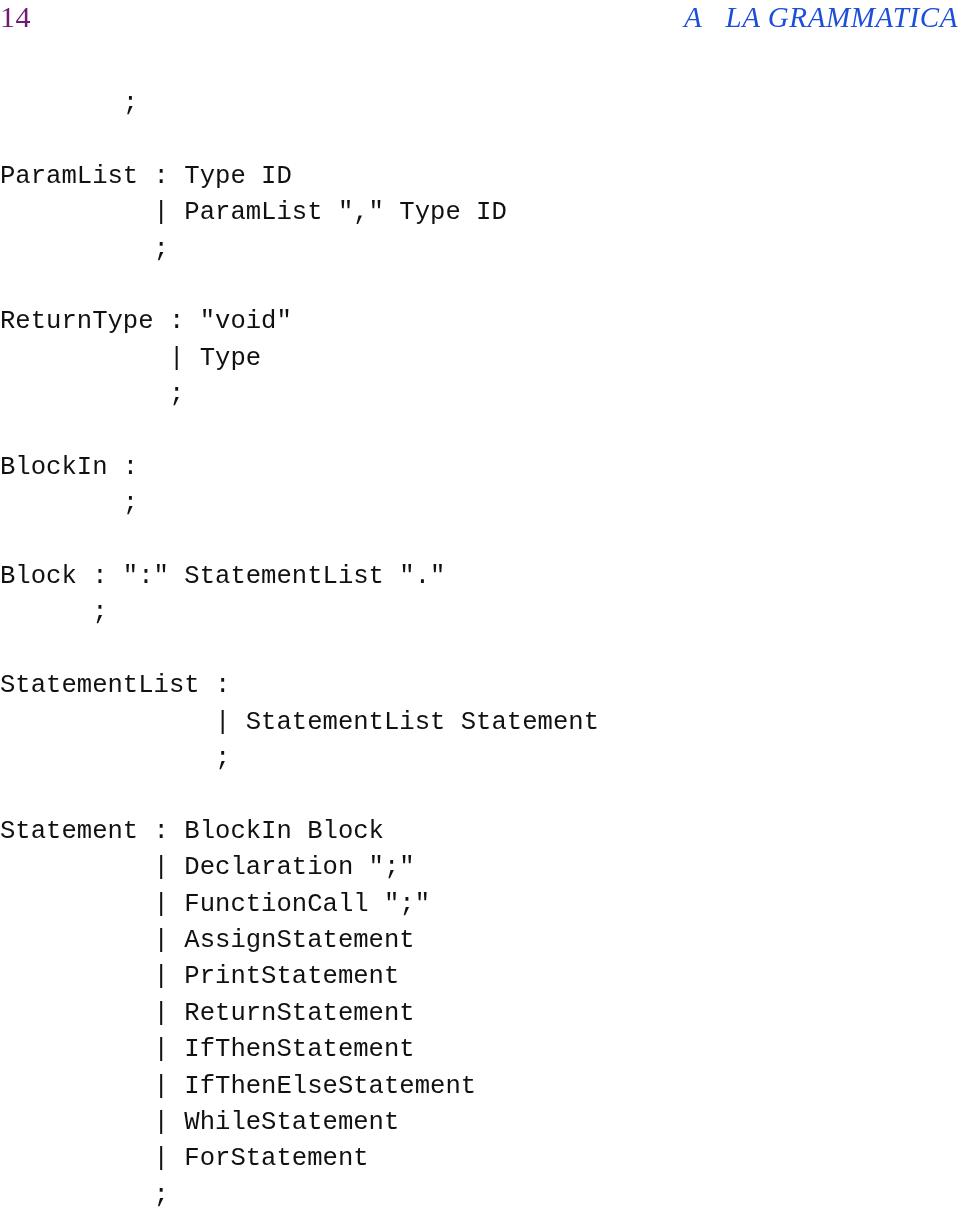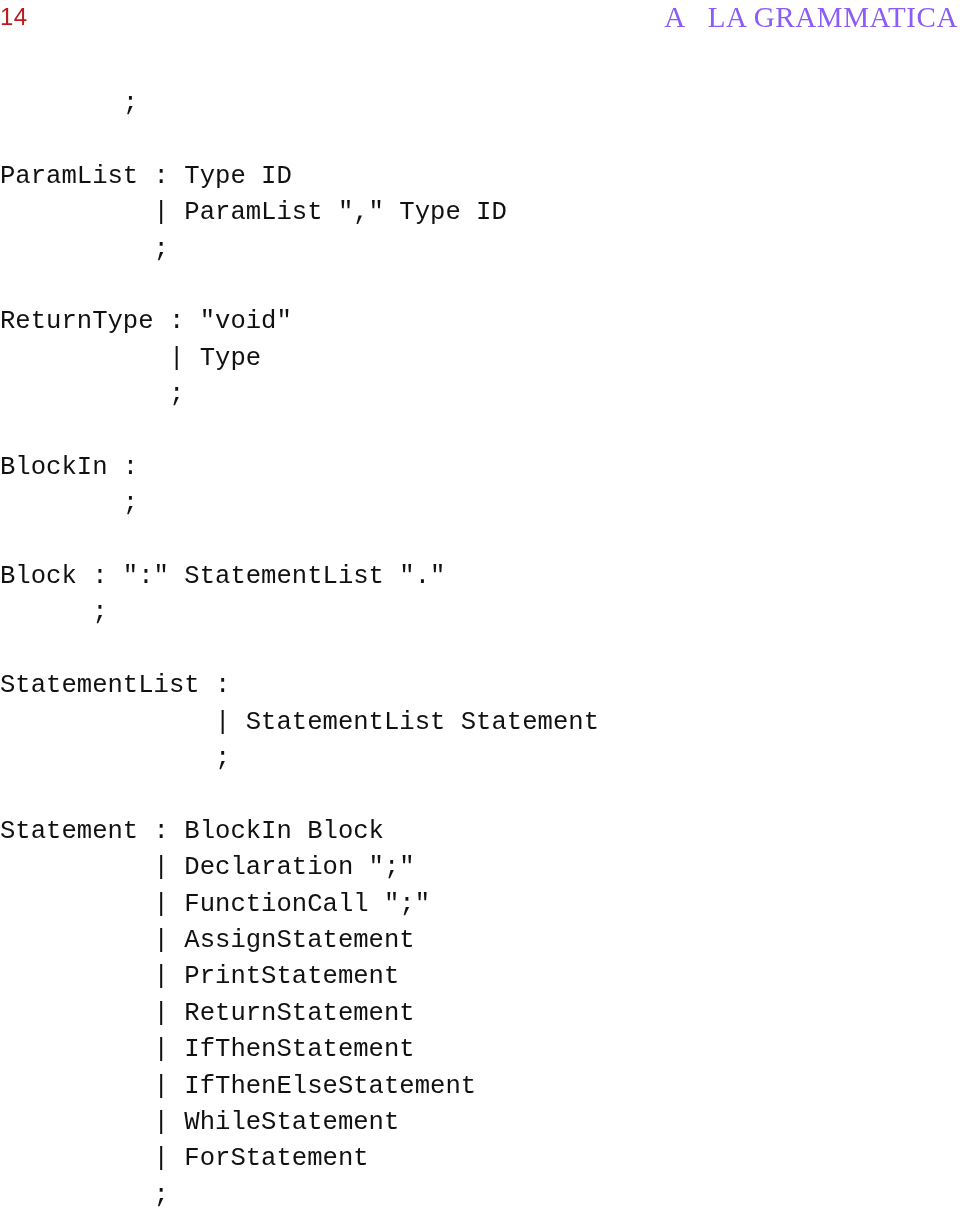--- a/index.html
+++ b/index.html
@@ -22,31 +22,32 @@
     position: absolute;
     top: 0px;
     left: 0px;
     width: 960px;
     height: 46px;
     display: flex;
     align-items: flex-start;
     justify-content: space-between;
   }
   .folio {
-    font-family: Liberation Sans, sans-serif;
-    font-size: 24px;
+    font-family: Liberation Serif, serif;
+    font-size: 30px;
     line-height: 34px;
-    color: #b91c1c;
+    color: #701a75;
     letter-spacing: 0.5px;
   }
   .head-title {
     font-family: "Liberation Serif", "DejaVu Serif", serif;
+    font-style: italic;
     font-size: 29px;
     line-height: 34px;
-    color: #8b5cf6;
+    color: #1d4ed8;
     white-space: pre;
     letter-spacing: 0.6px;
     padding-right: 2px;
   }
 
   
   .verbatim {
     position: absolute;
     top: 86px;
     left: 0px;

